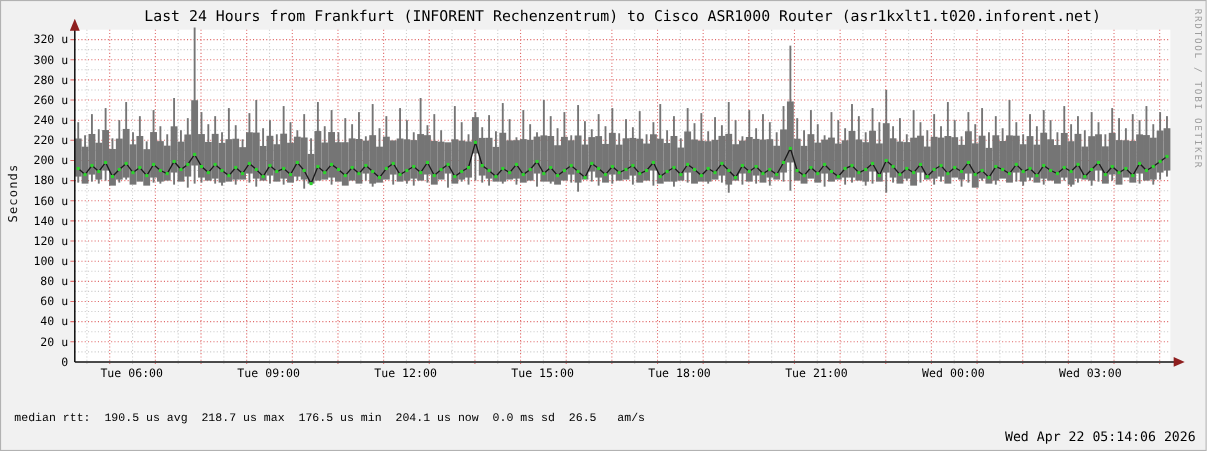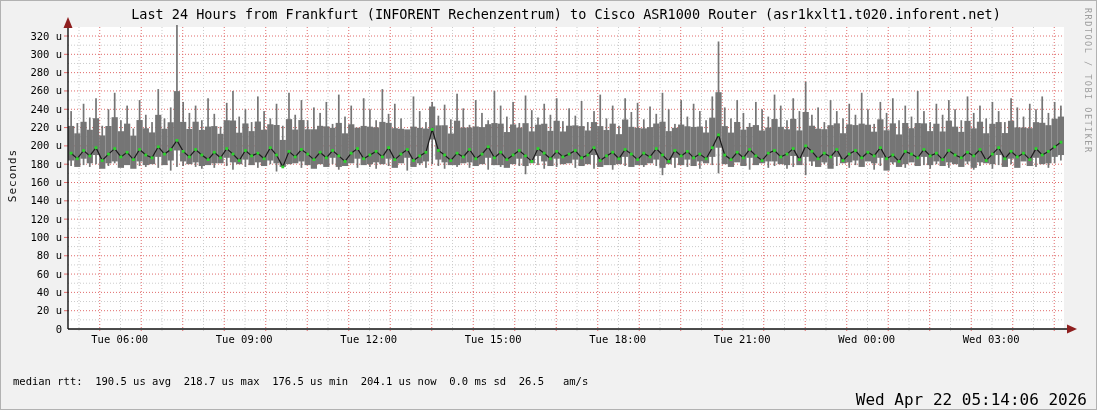--- a/index.html
+++ b/index.html
@@ -11,22 +11,22 @@
   .chart-wrap{position:absolute;left:0;top:0;width:1097px;height:345px;}
   .ylabel{
     position:absolute;left:-24px;top:168px;width:70px;text-align:center;
     transform:rotate(-90deg);font-size:11px;letter-spacing:1px;color:#111;
   }
   .watermark{
     position:absolute;right:3px;top:7px;
     writing-mode:vertical-rl;font-size:8.5px;letter-spacing:1.5px;color:#9d9d9d;
   }
   .footer{position:absolute;left:12px;top:347px;font-size:10.5px;line-height:13.6px;white-space:pre;}
-  .statline{white-space:pre;}
-  .timestamp{position:absolute;right:9px;top:389px;font-size:16px;}
+  .statline{white-space:pre;font-family:Liberation Mono, monospace;}
+  .timestamp{position:absolute;right:9px;top:389px;font-size:12px;}
   svg text{font-family:"DejaVu Sans Mono","Liberation Mono",monospace;fill:#000;}
 </style>
 </head>
 <body>
 
 <div class="screen">
 
   <div class="chart-wrap">
     <svg id="chart-svg" width="1097" height="345" viewBox="0 0 1097 345">
         <rect x="67" y="26" width="996" height="302" fill="#ffffff"></rect>

